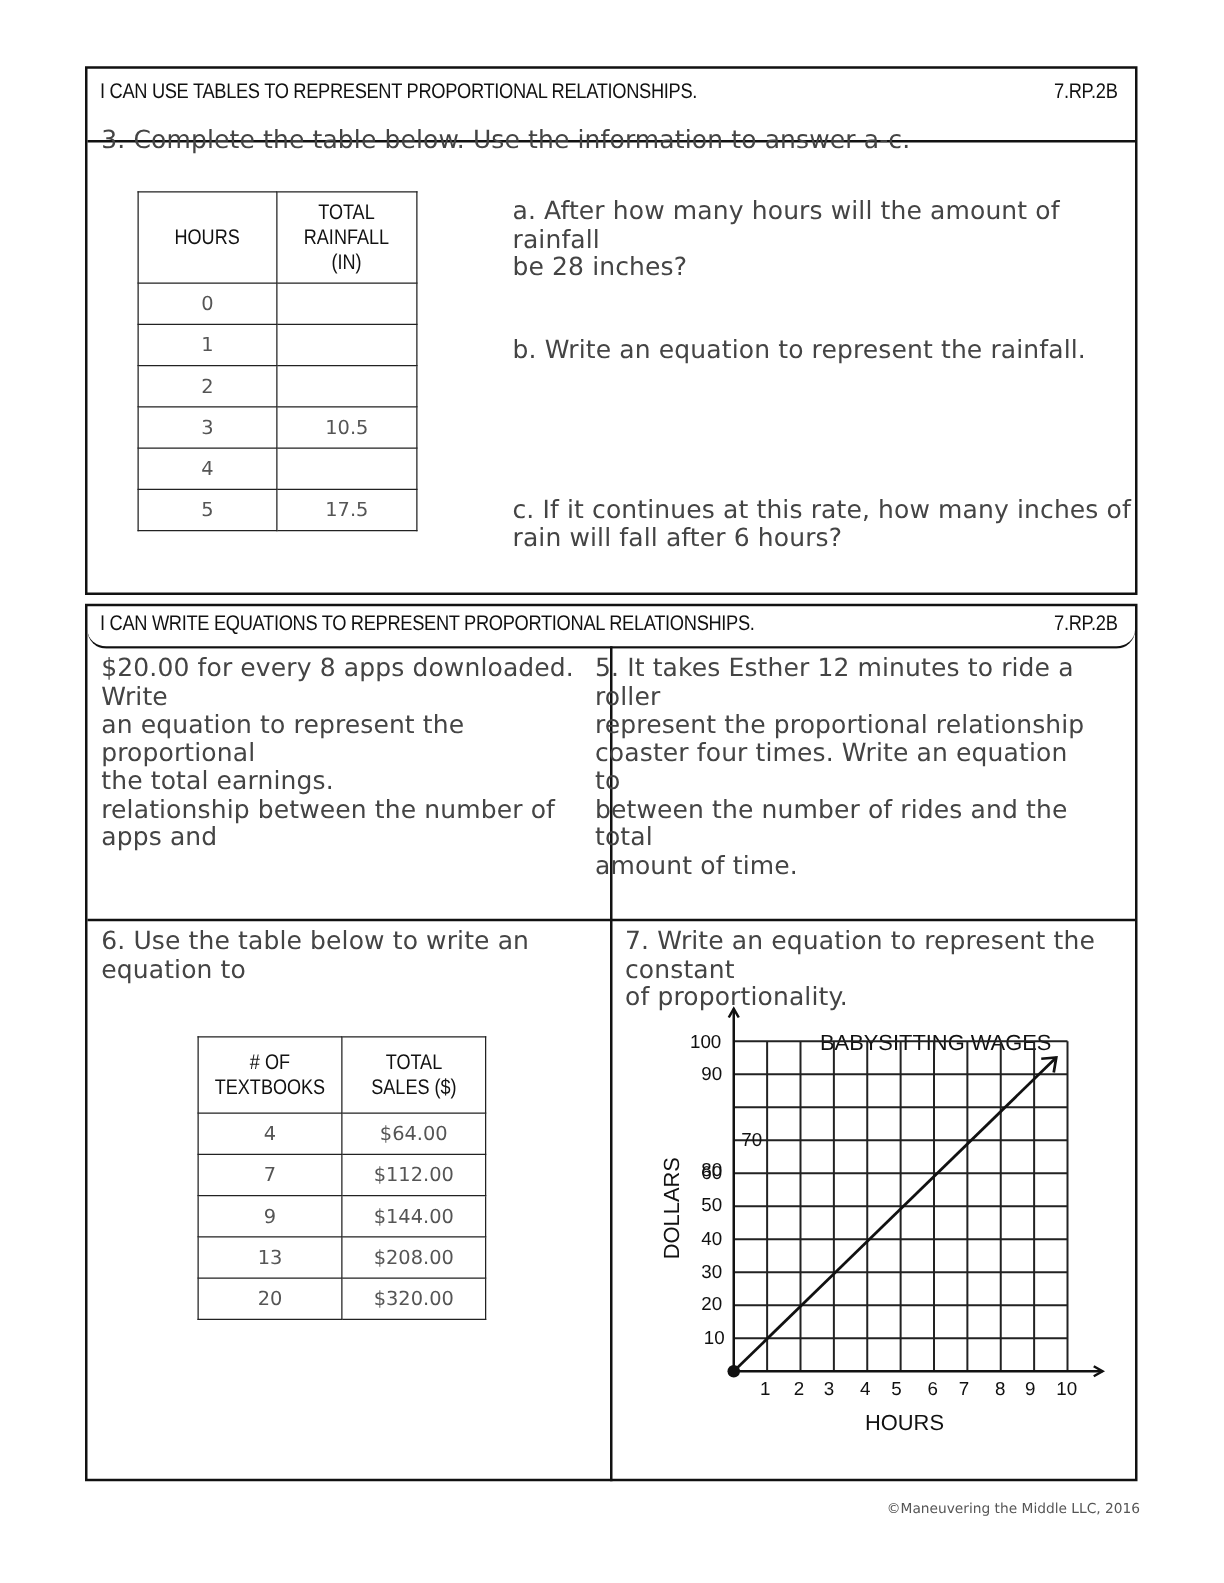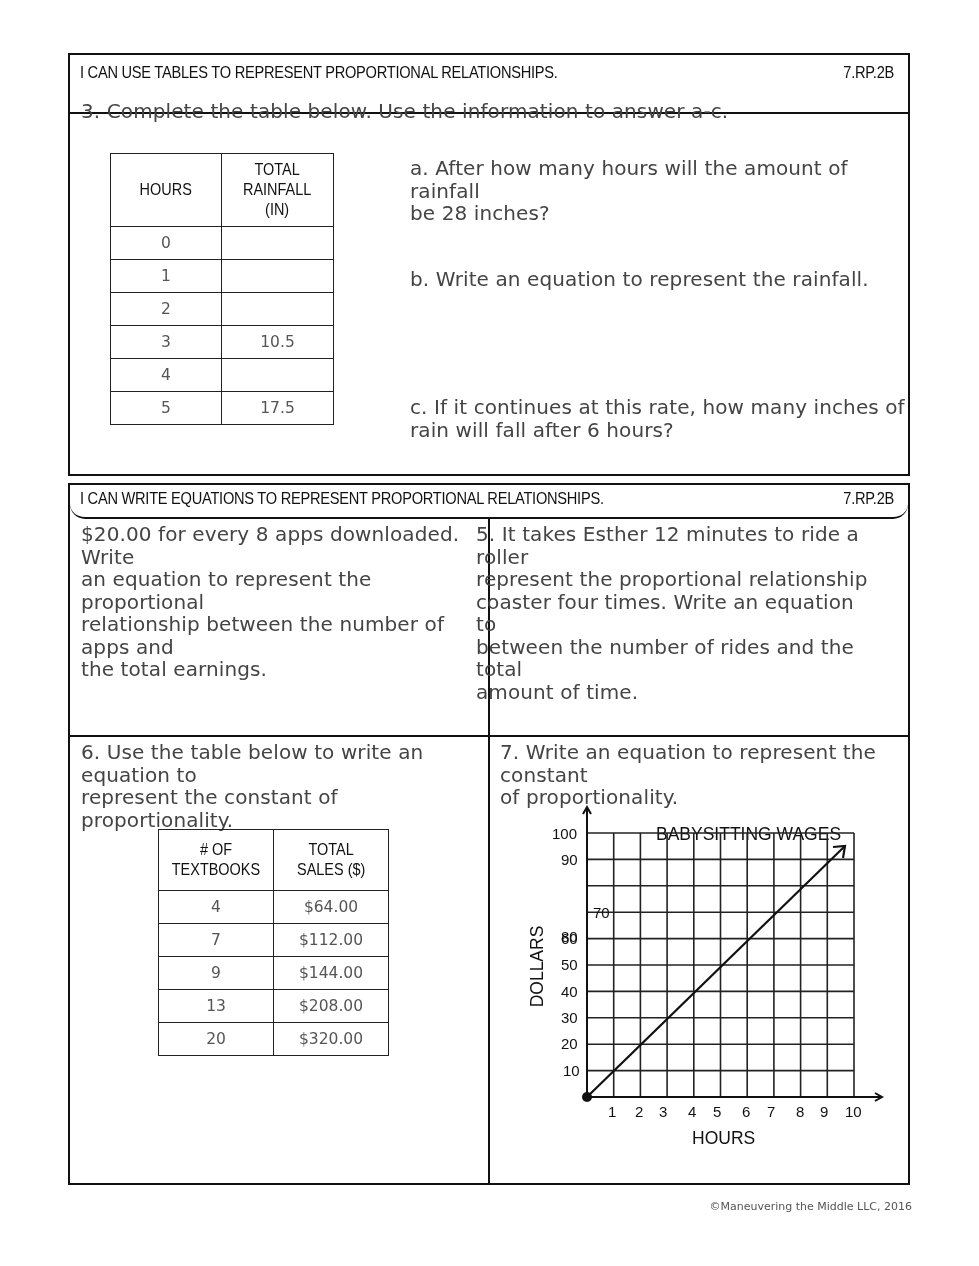--- a/index.html
+++ b/index.html
@@ -80,34 +80,33 @@
   <div class="hdr" style="height:34px;border-radius:15px;">
     <span class="t" style="top:4px;">I CAN WRITE EQUATIONS TO REPRESENT PROPORTIONAL RELATIONSHIPS.</span>
     <span class="s" style="top:4px;">7.RP.2B</span>
   </div>
   <div class="vline" style="left:418px; top:32px; height:668px;"></div>
   <div class="hline" style="left:0; top:250px; width:838px;"></div>
 
   <div class="q" style="left:11px; top:38px; width:400px;">
       <div>$20.00 for every 8 apps downloaded.  Write</div>
       <div>an equation to represent the proportional</div>
+      <div>the total earnings.</div>
       <div>relationship between the number of apps and</div>
-      <div>the total earnings.</div>
   </div>
   <div class="q" style="left:406px; top:38px; width:400px;">
     <div>5.  It takes Esther 12 minutes to ride a roller</div>
       <div>represent the proportional relationship</div>
       <div>coaster four times. Write an equation to</div>
       <div>between the number of rides and the total</div>
       <div>amount of time.</div>
   </div>
 
   <div class="q" style="left:11px; top:256px; width:400px;">
     <div>6. Use the table below to write an equation to</div>
-      <div>represent the constant of proportionality.</div>
   </div>
 
   <table class="dt" style="left:88px; top:344px; width:231px;">
     <tbody>
         <tr style="height:61px;">
       <th style="width:114px;"><span class="thin"><span># OF</span><br><span>TEXTBOOKS</span></span></th>
       <th><span class="thin"><span>TOTAL</span><br><span>SALES ($)</span></span></th>
     </tr>
     <tr style="height:33px;">
           <td>4</td>

